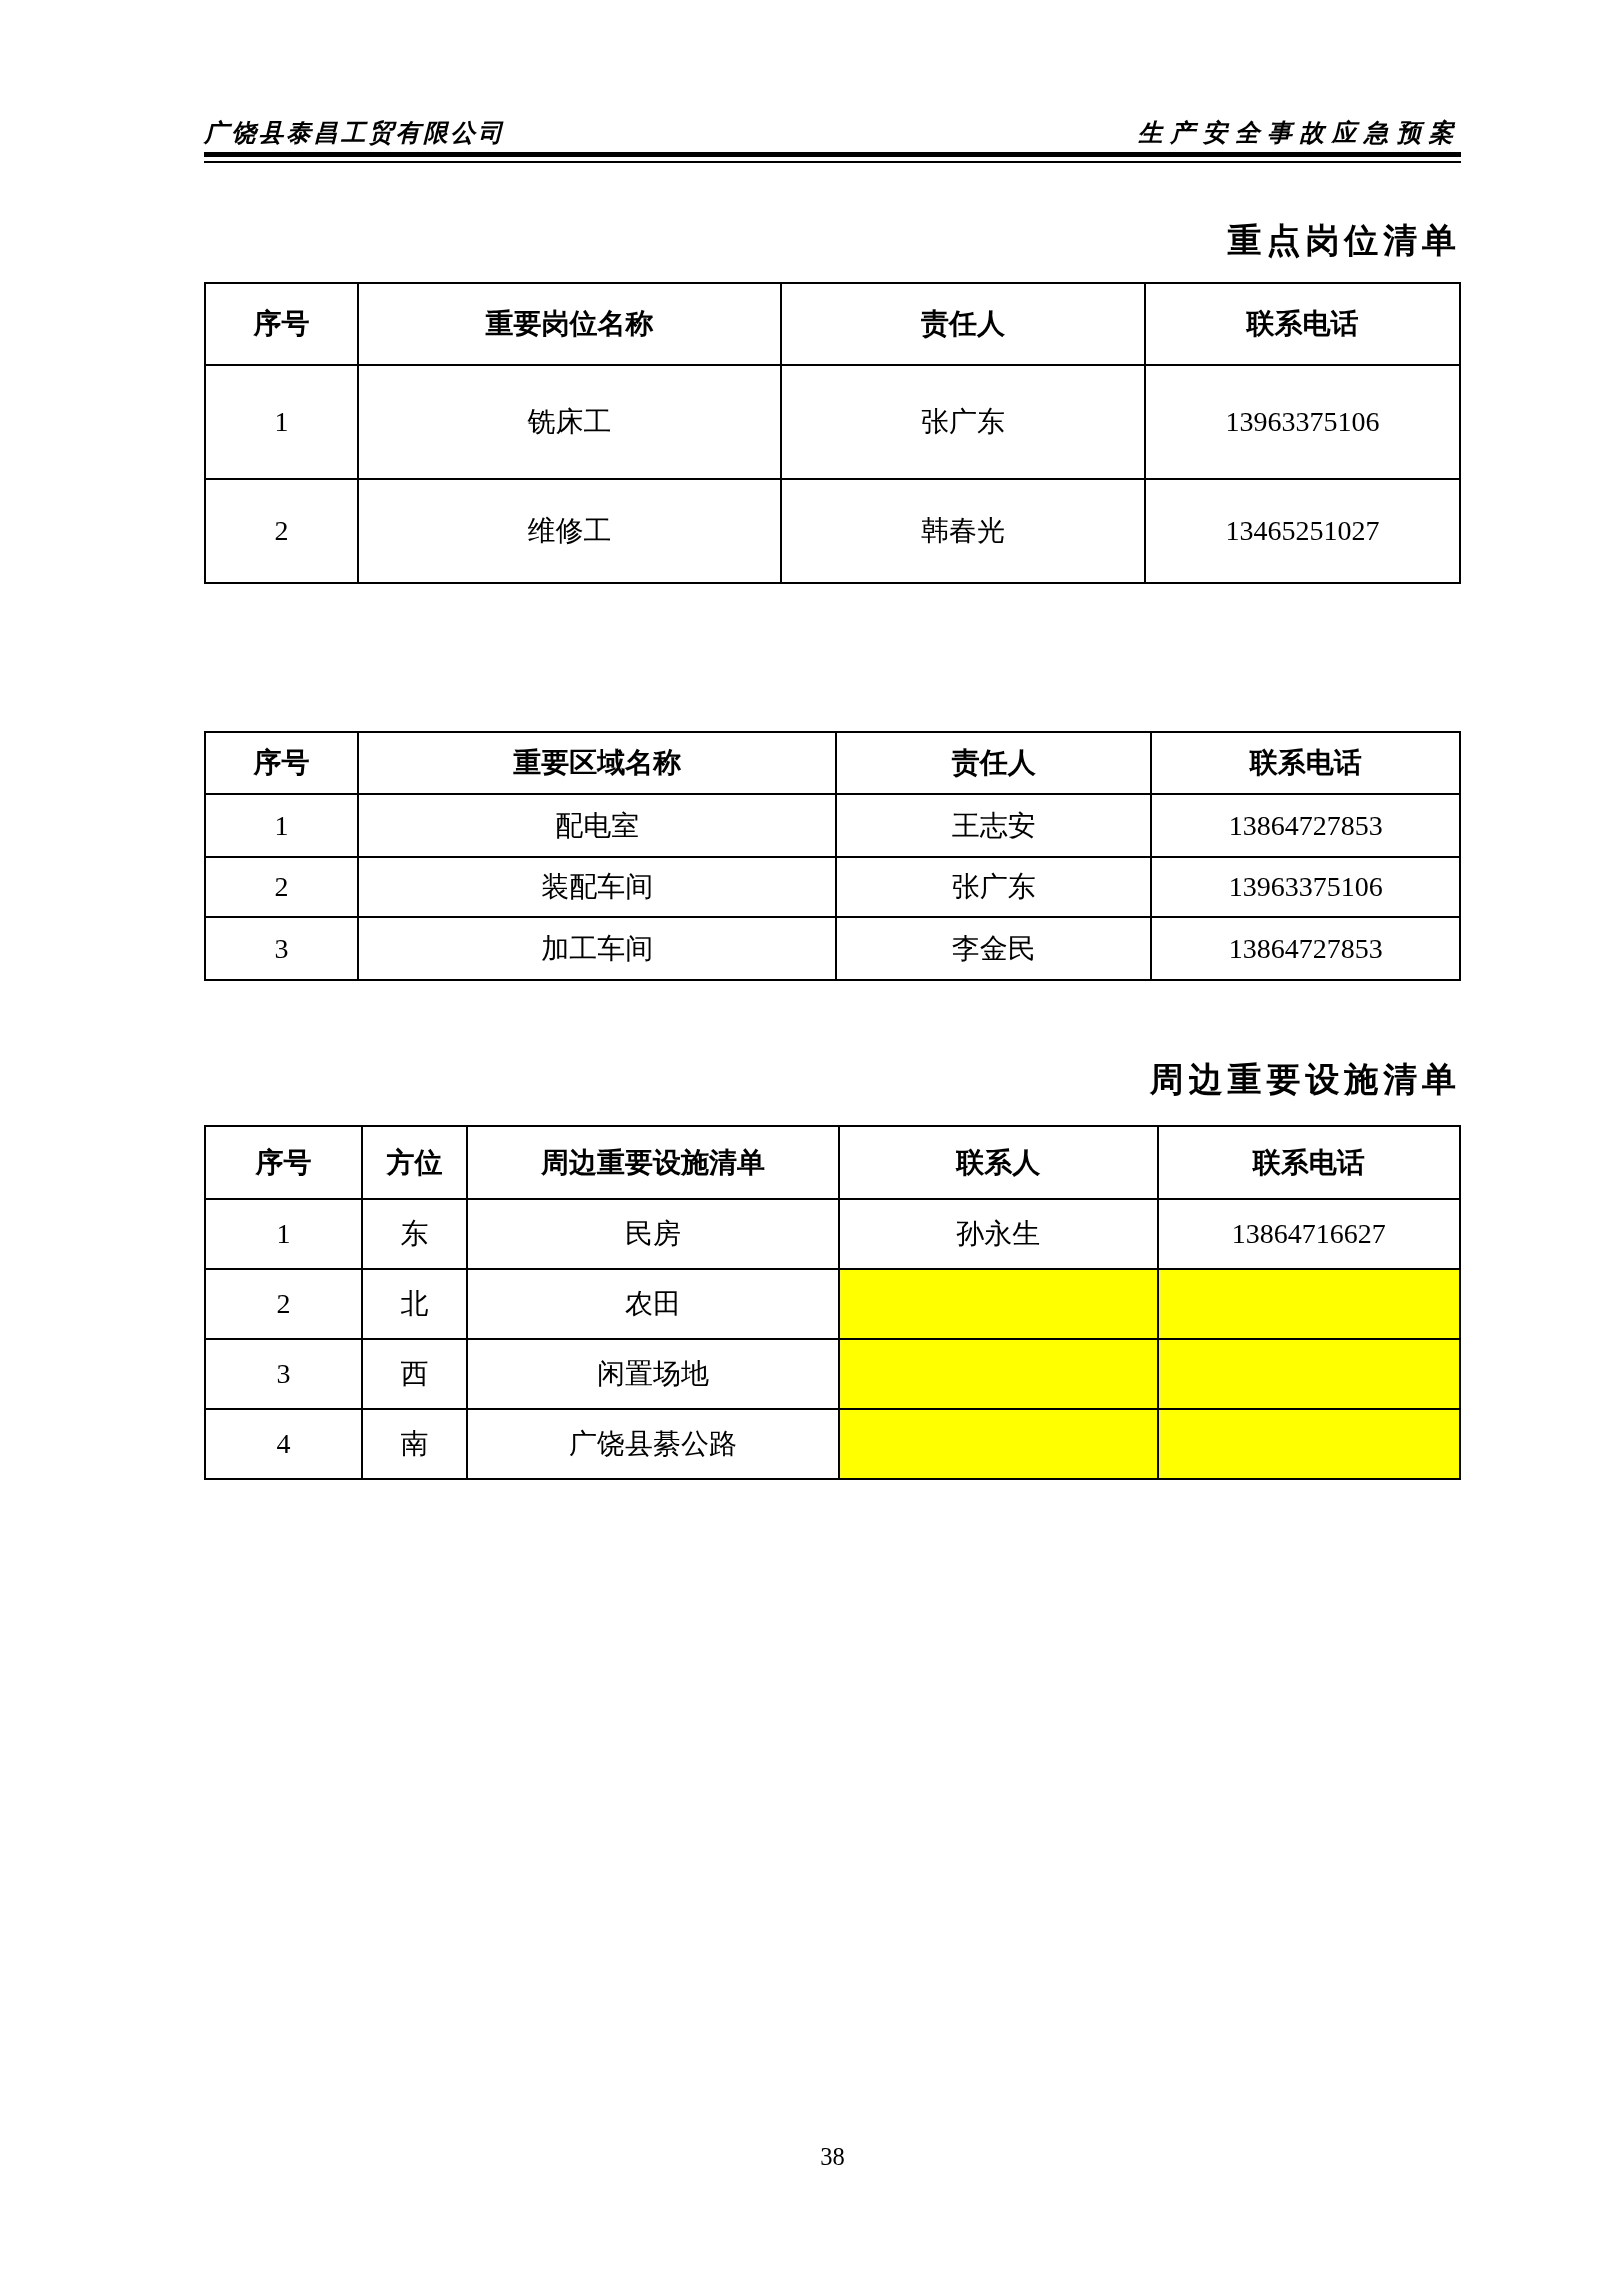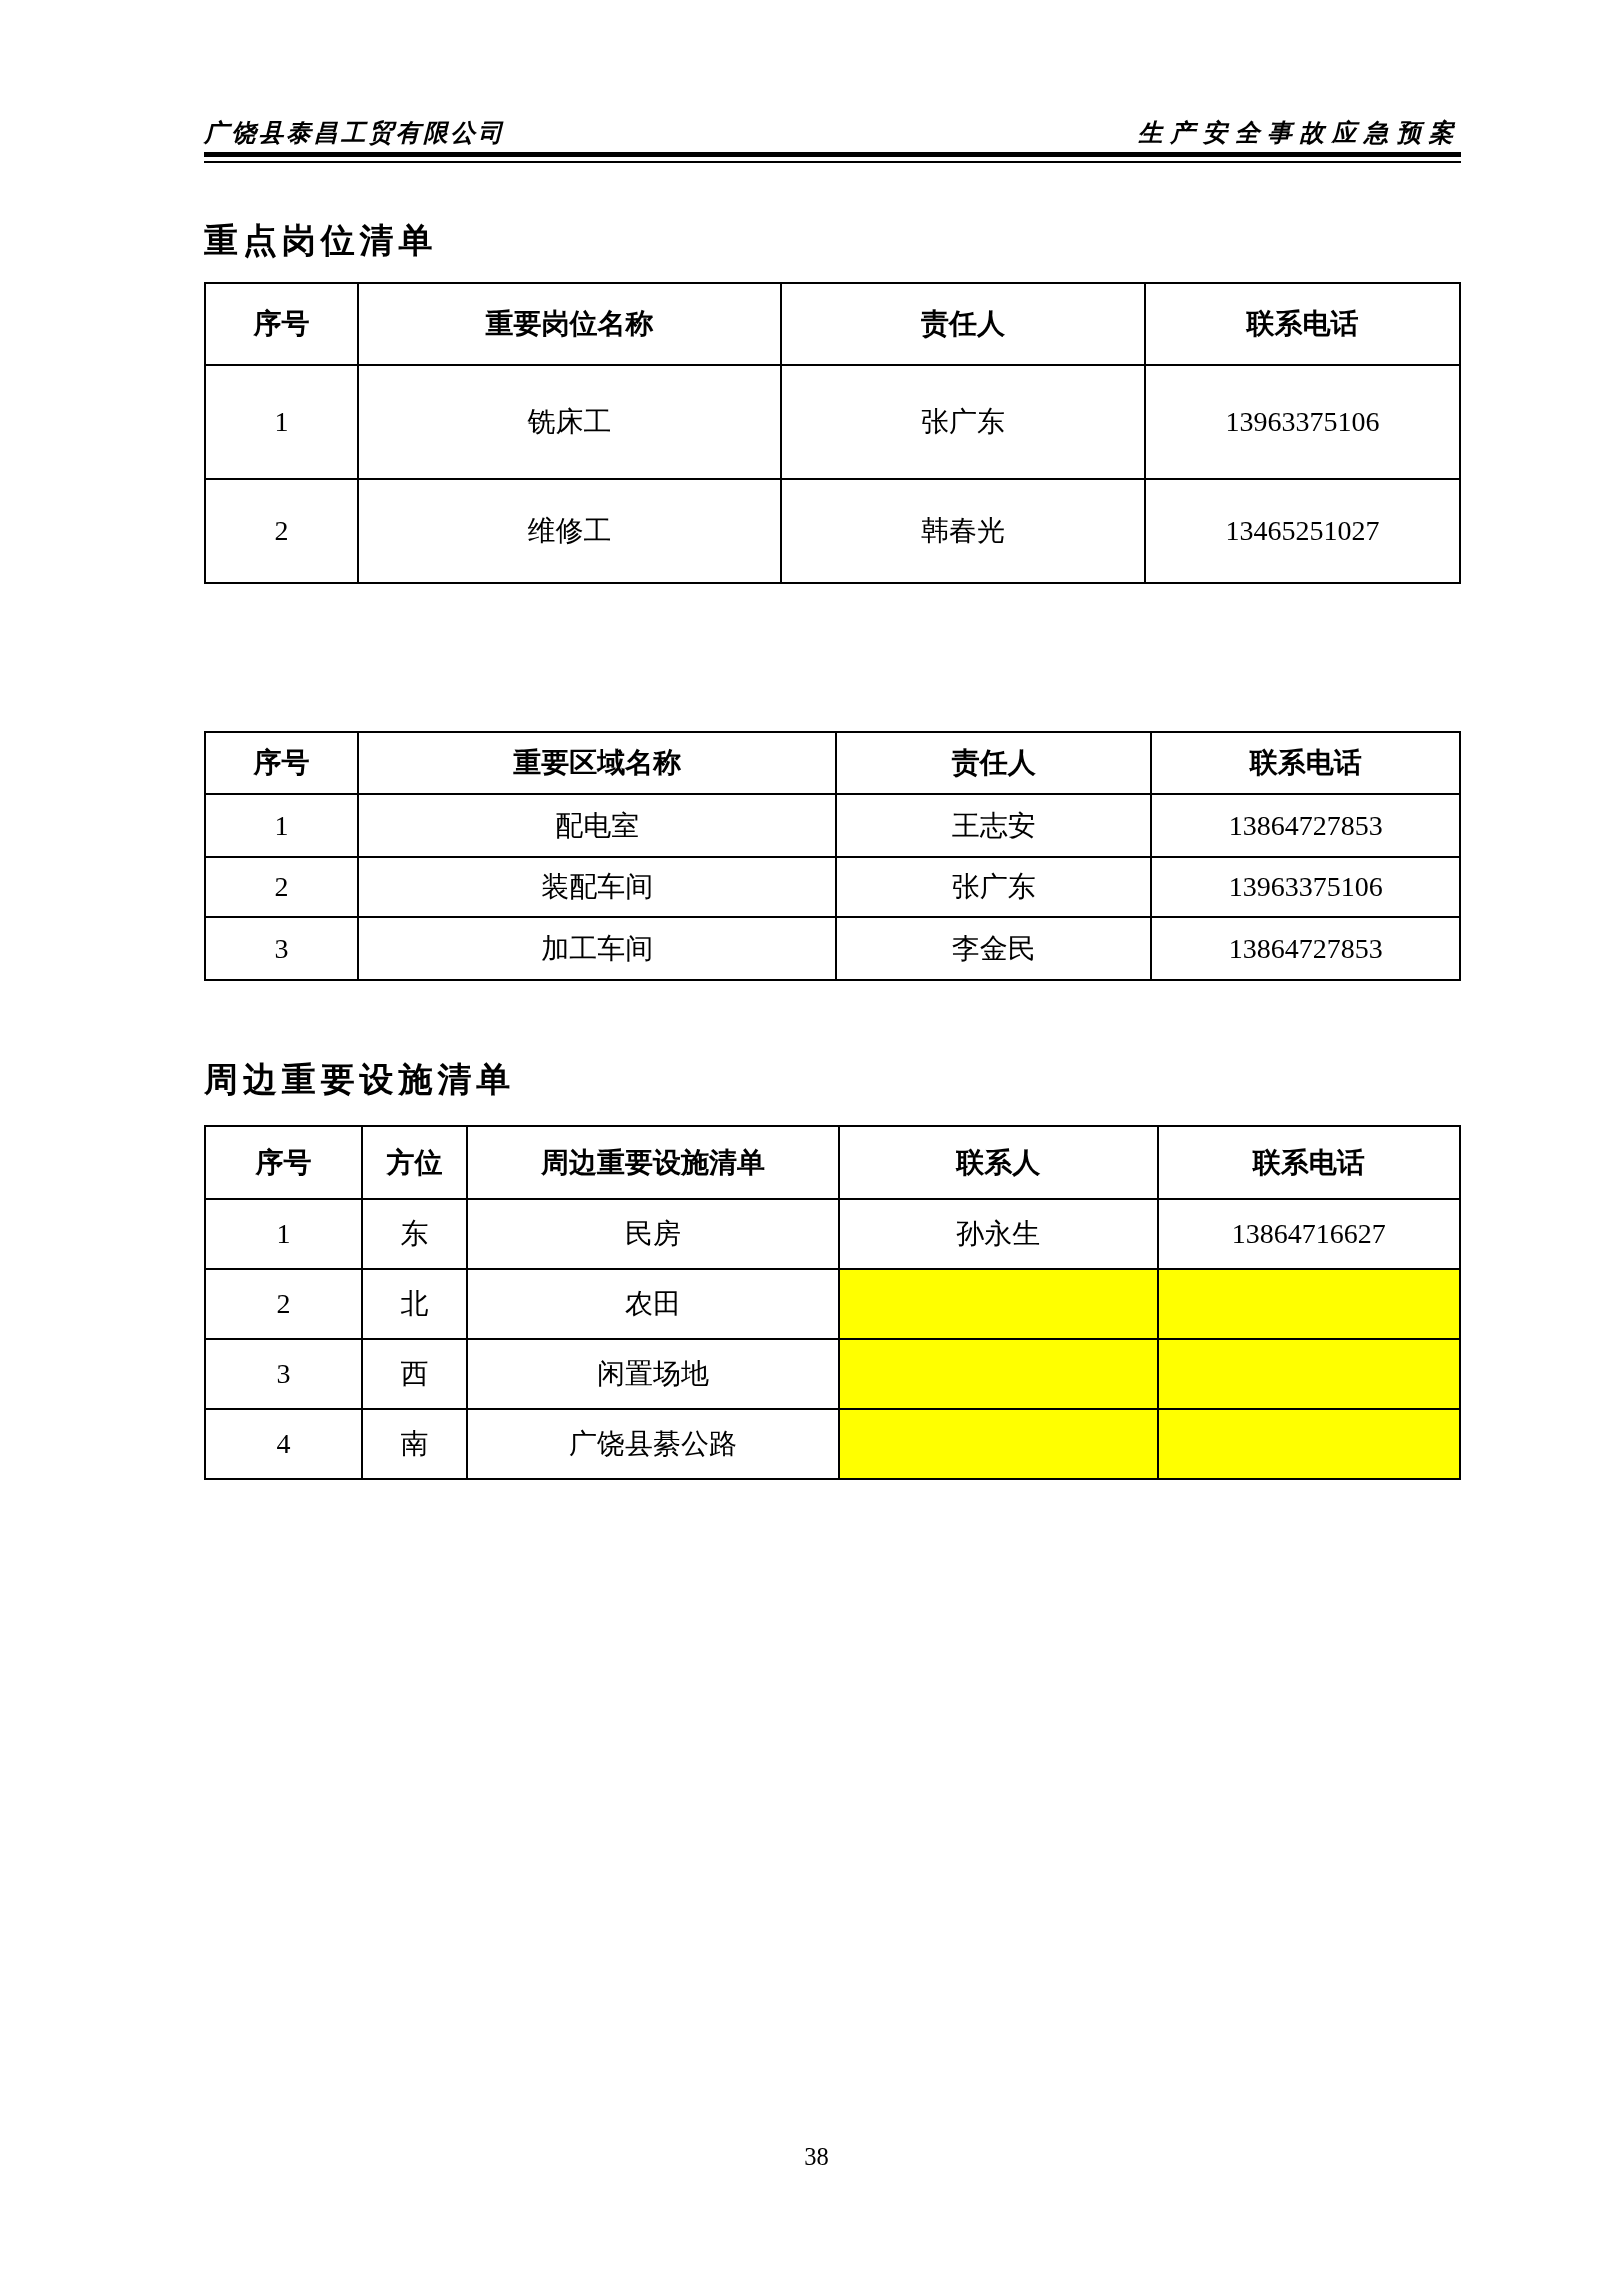--- a/index.html
+++ b/index.html
@@ -17,21 +17,21 @@
     display:flex;justify-content:space-between;align-items:flex-end;
     font-size:24.5px;font-style:italic;font-weight:600;
   }
   .hdr .left{letter-spacing:2.9px;}
   .hdr .right{letter-spacing:7.8px;}
   .rule-thick{position:absolute;top:152px;left:204px;width:1257px;height:4.9px;background:#000;}
   .rule-thin {position:absolute;top:161px;left:204px;width:1257px;height:2px;background:#000;}
   
   .sec-title{
     position:absolute;left:204px;width:1257px;
-    text-align:left;font-size:34px;font-weight:bold;letter-spacing:4.9px;
+    text-align:right;font-size:34px;font-weight:bold;letter-spacing:4.9px;
     font-family:Liberation Mono, monospace;
   }
   #title1{top:218px;}
   #title2{top:663px;}
   #title3{top:1057px;}
   
   table.t{
     position:absolute;left:204px;width:1257px;
     border-collapse:collapse;table-layout:fixed;
     font-size:28px;
@@ -43,21 +43,21 @@
     border-left:2px solid #000;border-right:2px solid #000;
     border-top:2.9px solid #000;border-bottom:2.9px solid #000;
     text-align:center;vertical-align:middle;
     padding:8px;overflow:hidden;
   }
   table.t th{font-weight:bold;}
   td.hl{background:var(--hl,#ffff00);}
   td.vtop{vertical-align:top;padding-top:5.9px;margin-left:38px;}
   
   .footer{
-    position:absolute;top:2143px;left:188px;width:1257px;
+    position:absolute;top:2143px;left:204px;width:1257px;
     text-align:center;font-size:24.5px;
   }
 </style>
 </head>
 <body>
 
 <div class="page">
 
   <div class="hdr">
     <span class="left">广饶县泰昌工贸有限公司</span>

